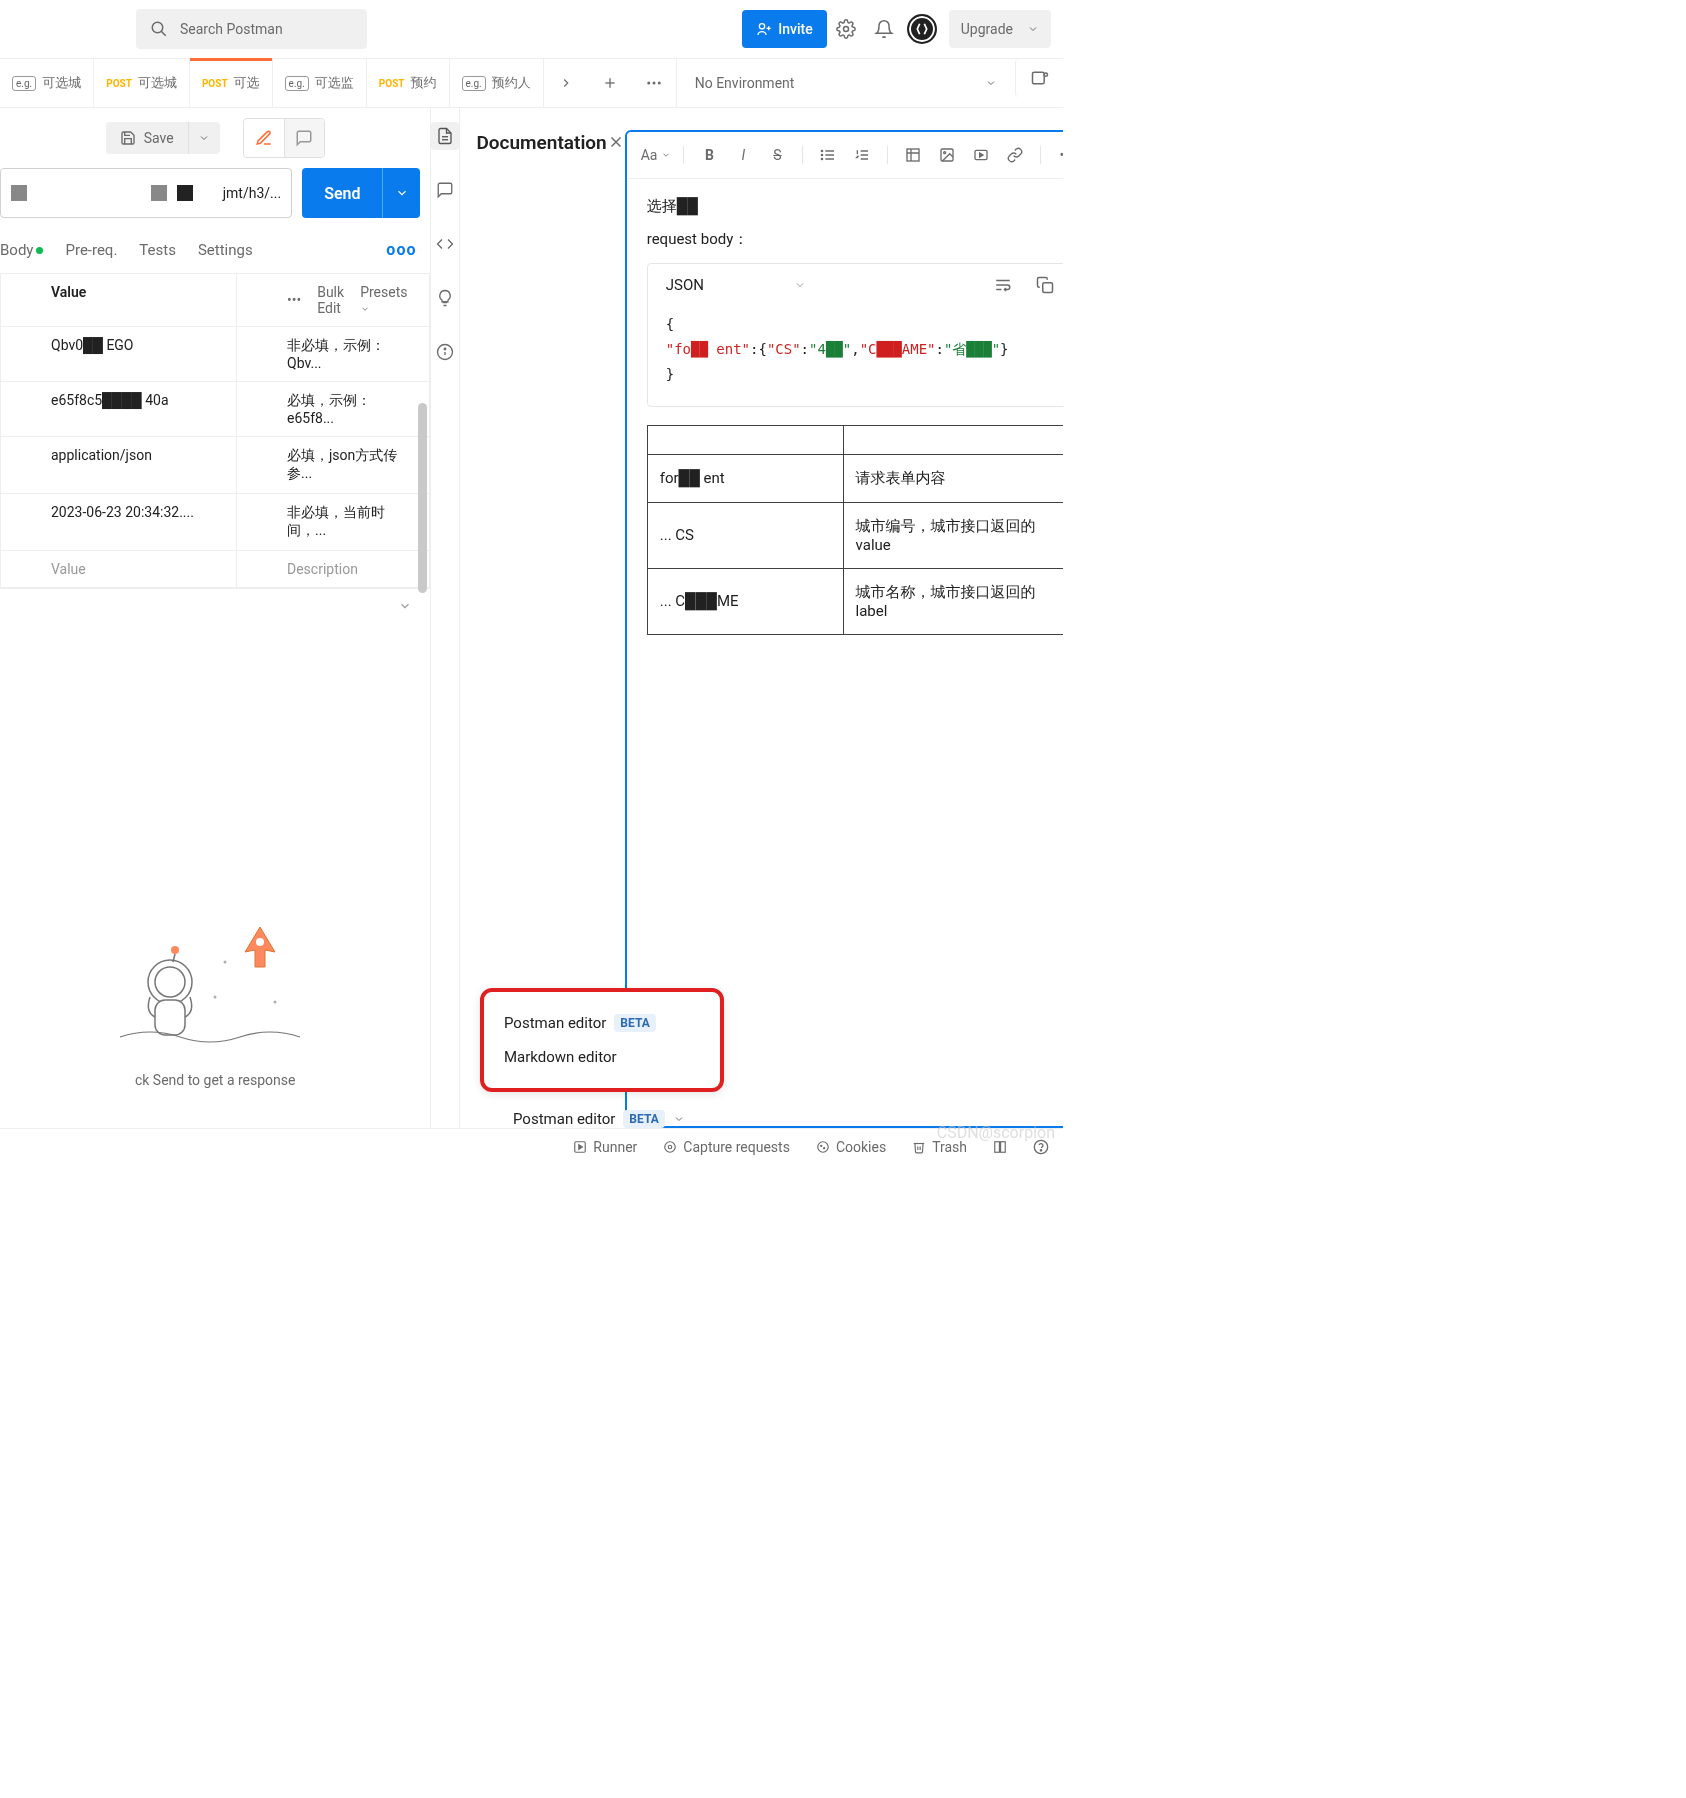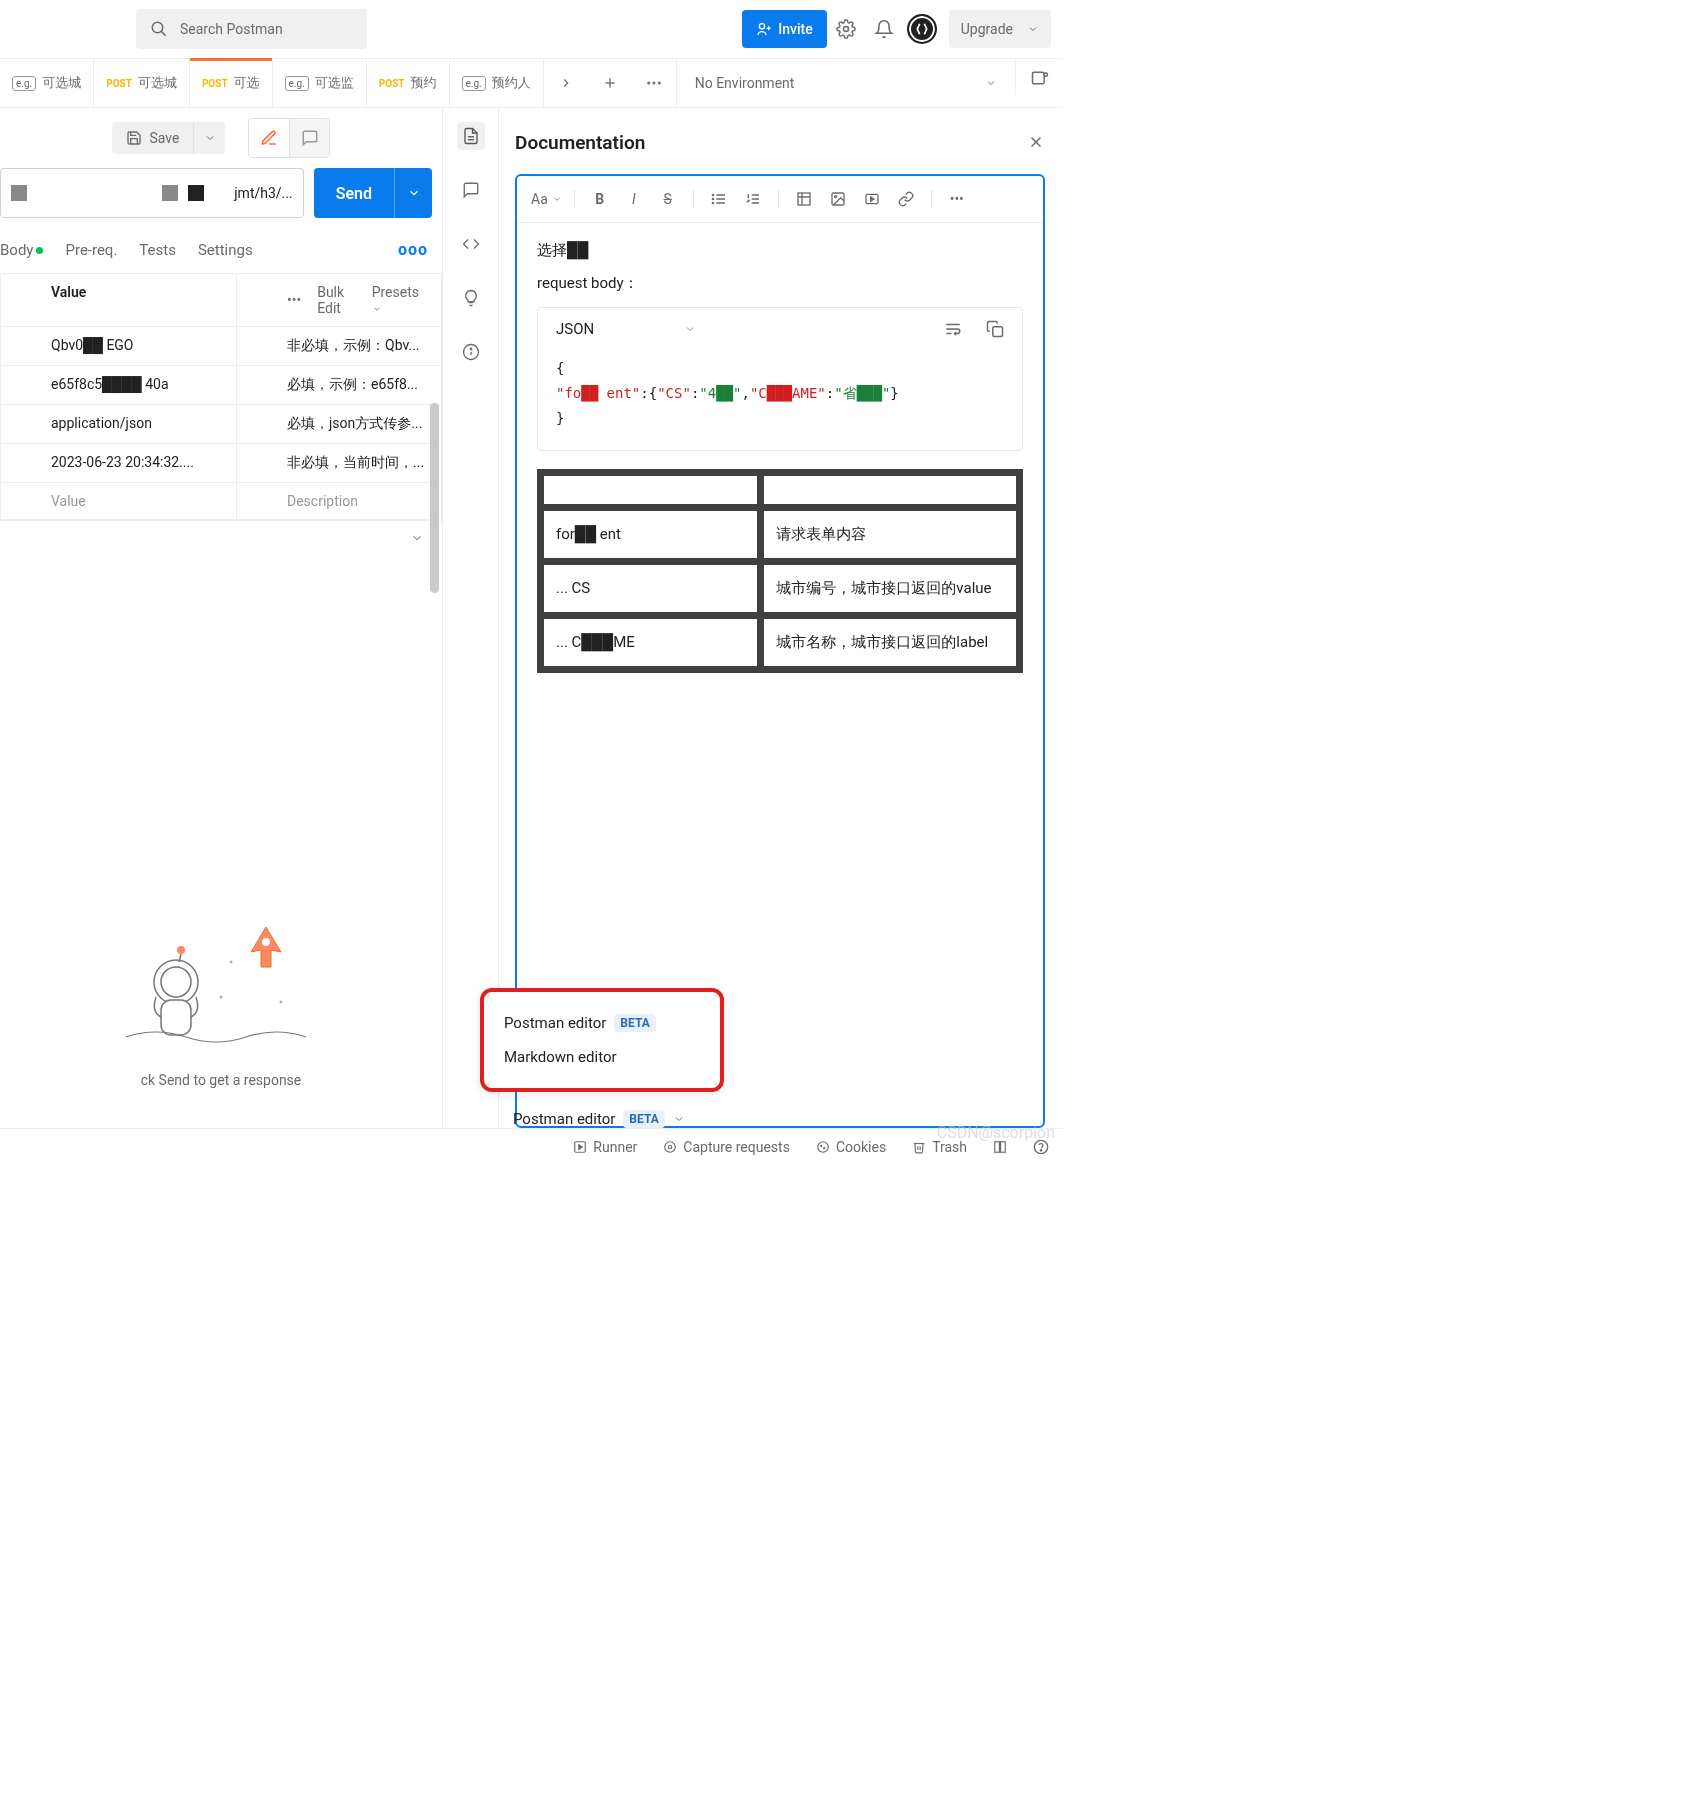--- a/index.html
+++ b/index.html
@@ -54,40 +54,40 @@
 .row .placeholder { color:#999; }
 .scroll-thumb { position:absolute; right:3px; width:9px; height:190px; background:#c9c9c9; border-radius:5px; top:295px; }
 .empty-area { flex:1; display:flex; flex-direction:column; align-items:center; justify-content:flex-end; padding-bottom:40px; gap:20px; color:#6b6b6b; }
 .astro { width:200px; height:150px; display:flex; align-items:center; justify-content:center; opacity:.8; }
 .collapse-chev { align-self:flex-end; padding:10px 18px; color:#999; }
 
 .side-icons { width:56px; border-right:1px solid #eee; display:flex; flex-direction:column; align-items:center; padding-top:14px; gap:26px; color:#6b6b6b; }
 .side-icons .si { width:28px; height:28px; display:flex; align-items:center; justify-content:center; border-radius:4px; }
 .side-icons .si.active { background:#f0f0f0; }
 
-.doc-col { flex:1; display:flex; flex-direction:column; padding:12px 18px 0 16px; position:relative; }
+.doc-col { flex:1; display:flex; flex-direction:row; padding:12px 18px 0 16px; position:relative; }
 .doc-header { display:flex; align-items:center; height:44px; }
 .doc-header h2 { font-size:19px; font-weight:600; }
 .doc-header .close { margin-left:auto; color:#6b6b6b; }
 .doc-editor { border:2px solid #097bed; border-radius:6px; flex:1; margin-top:10px; display:flex; flex-direction:column; padding:0; overflow:hidden; }
 .fmt-bar { display:flex; align-items:center; gap:8px; padding:10px 14px; border-bottom:1px solid #eee; color:#6b6b6b; flex-wrap:nowrap; }
 .fmt-bar .sep { width:1px; height:18px; background:#e5e5e5; margin:0 4px; }
 .fmt-bar .fb { width:26px; height:26px; display:flex; align-items:center; justify-content:center; }
 .doc-body { padding:18px 20px; flex:1; font-size:15px; overflow:auto; }
 .doc-body p { margin-bottom:14px; }
 .code-block { border:1px solid #e5e5e5; border-radius:4px; margin:8px 0 18px 0; }
 .code-hdr { display:flex; align-items:center; padding:12px 18px; }
 .code-hdr .lang { font-size:15px; }
 .code-hdr .chev { margin-left:90px; color:#999; }
 .code-hdr .right { margin-left:auto; display:flex; gap:24px; color:#6b6b6b; }
 .code-content { padding:6px 18px 18px 18px; font-family:Menlo,monospace; font-size:14px; line-height:1.8; white-space:pre-wrap; word-break:break-all; }
 .red { color:#d01f1f; background:#fff; }
 .green { color:#1a7f37; }
 .doc-table { width:100%; border:1px solid #e5e5e5; border-collapse:collapse; }
-.doc-table td { border:7px solid #404040; padding:14px 12px; font-size:15px; }
+.doc-table td { border:1px solid #404040; padding:14px 12px; font-size:15px; }
 
 .popup { position:absolute; left:480px; bottom:72px; border:4px solid #e02020; border-radius:12px; background:#fff; box-shadow:0 2px 10px rgba(0,0,0,.1); padding:14px 20px; width:244px; }
 .popup .opt { padding:8px 0; font-size:15px; display:flex; align-items:center; gap:8px; }
 .beta { background:#e8f0fc; color:#2b6cb0; font-size:12px; font-weight:700; padding:2px 6px; border-radius:4px; }
 .editor-dd { position:absolute; left:513px; bottom:36px; display:flex; align-items:center; gap:8px; font-size:15px; }
 
 .bottombar { position:absolute; bottom:0; left:0; right:0; height:36px; border-top:1px solid #eee; display:flex; align-items:center; justify-content:flex-end; padding:0 14px; gap:26px; color:#6b6b6b; font-size:14px; }
 .bottombar .bi { display:flex; align-items:center; gap:6px; }
 .watermark { position:absolute; right:8px; bottom:22px; font-size:16px; color:#c9c9c9; opacity:.6; }
 

